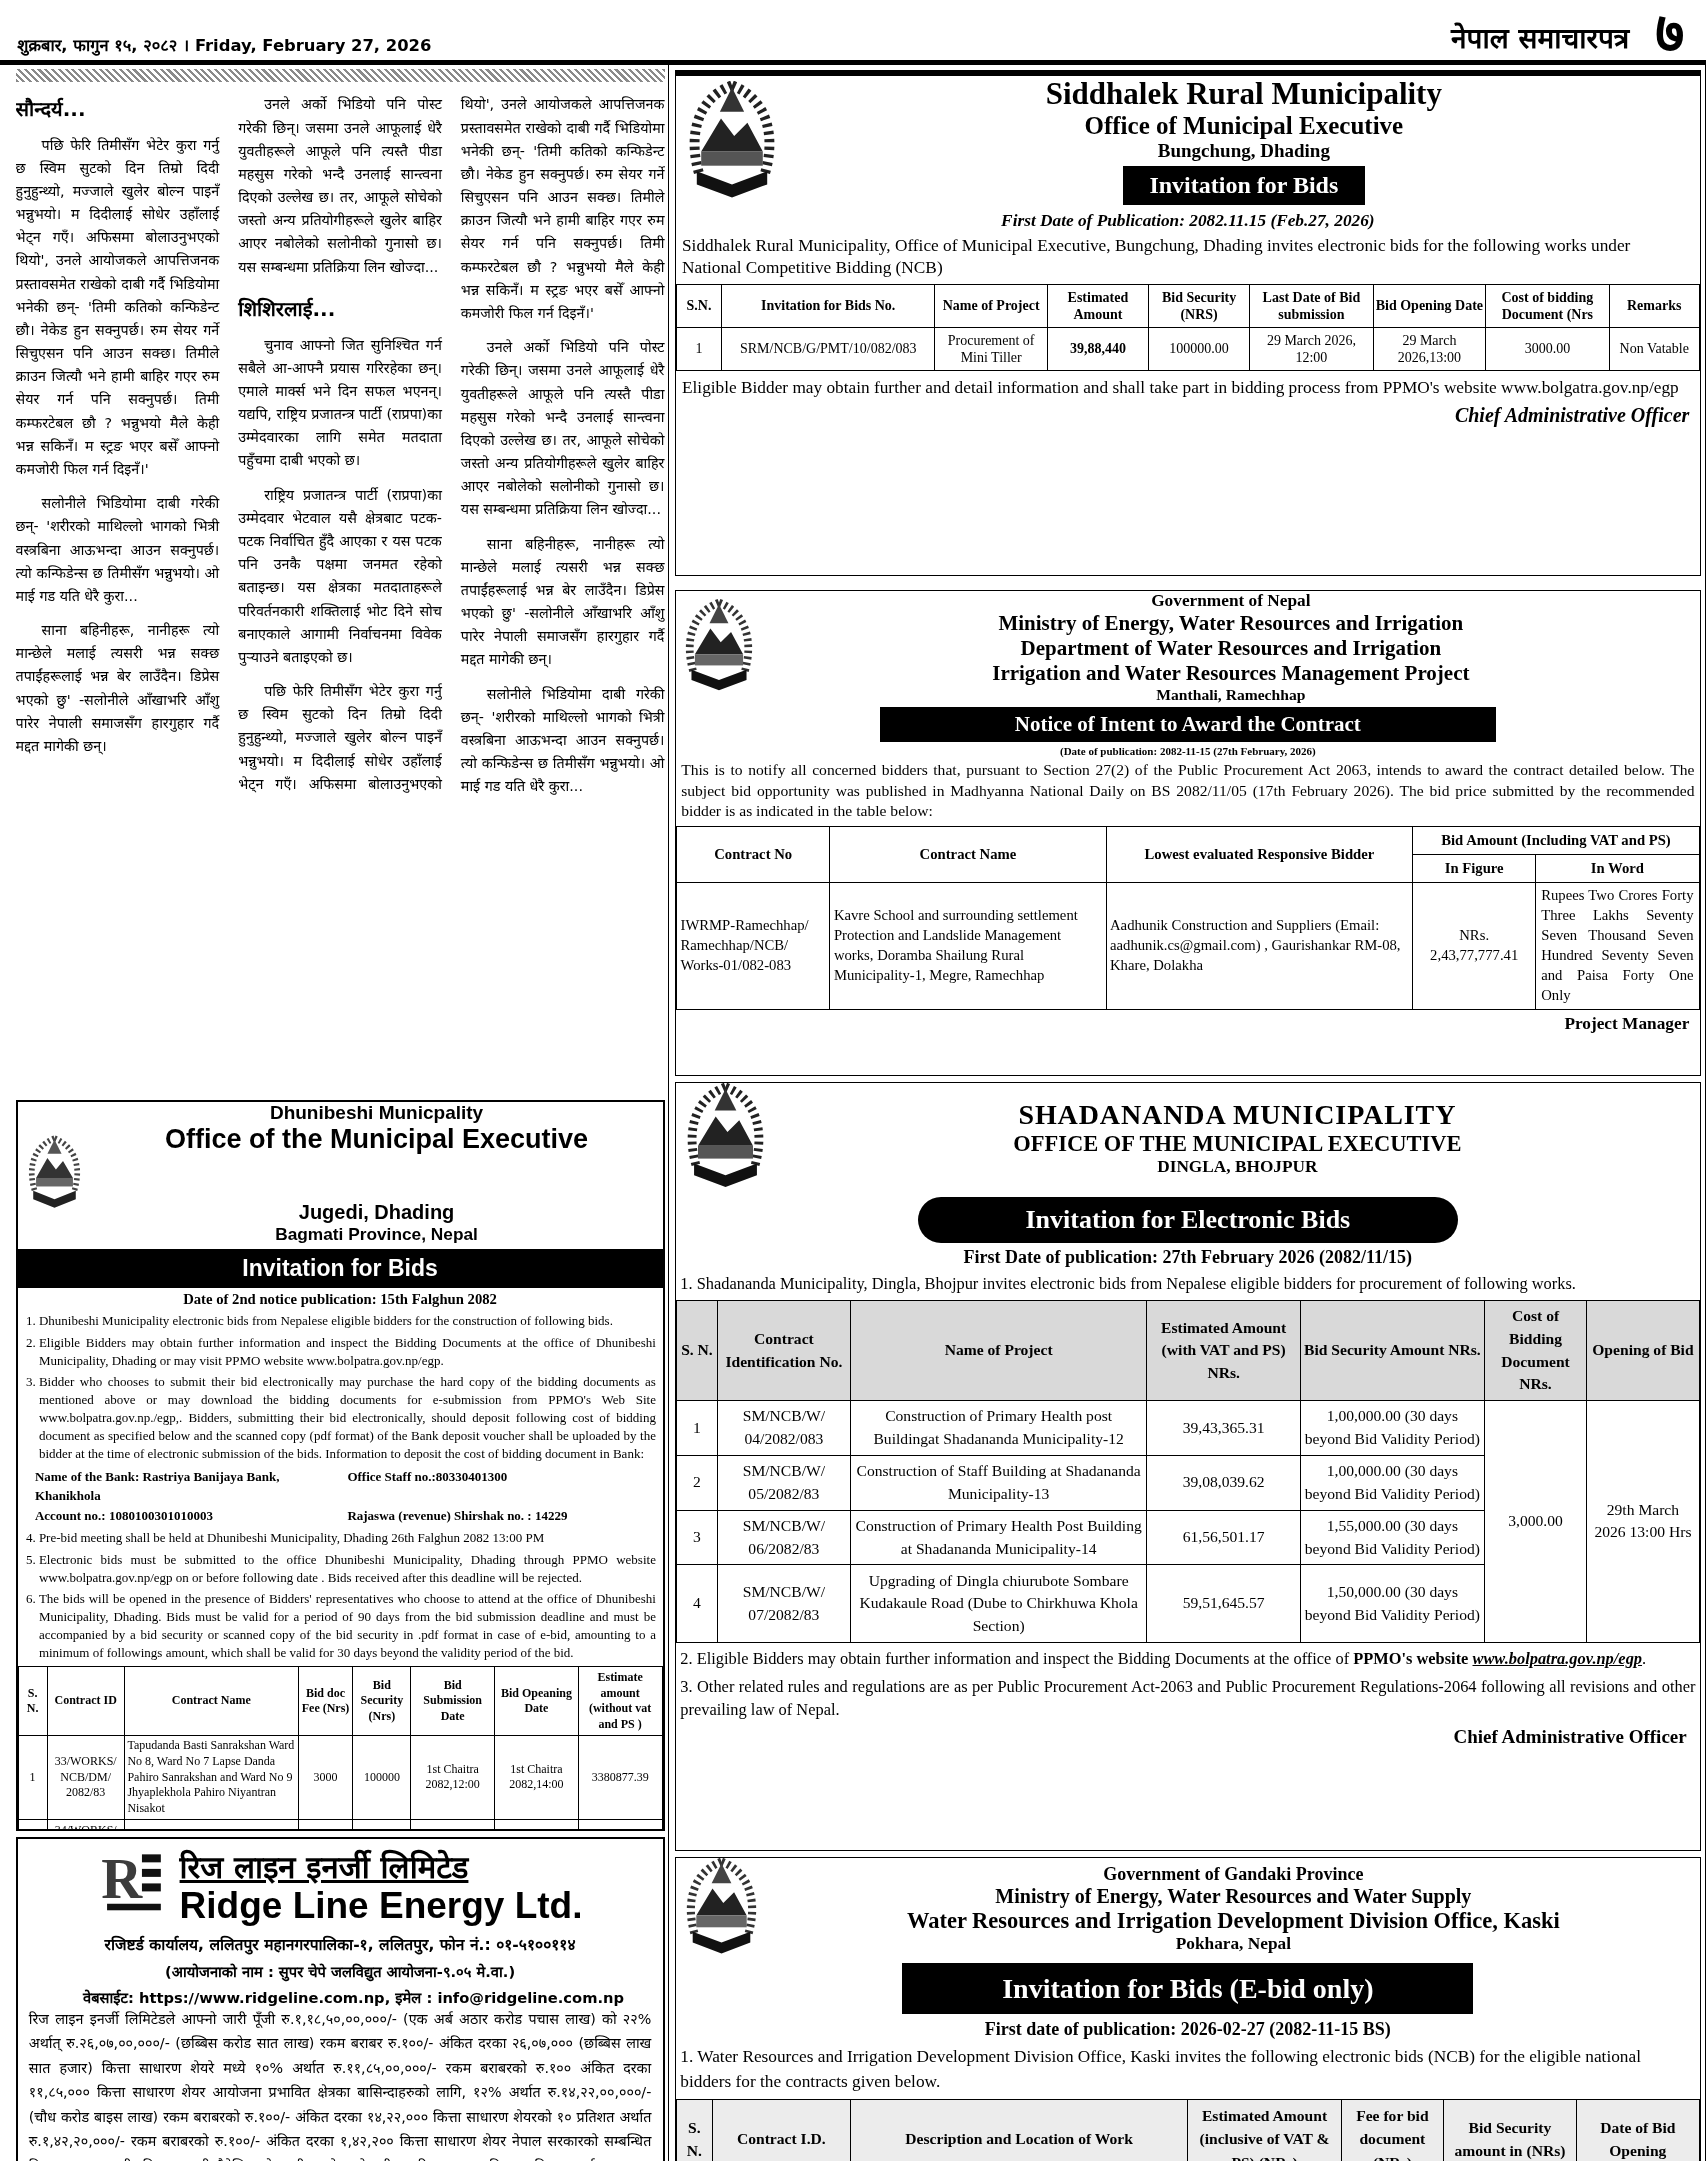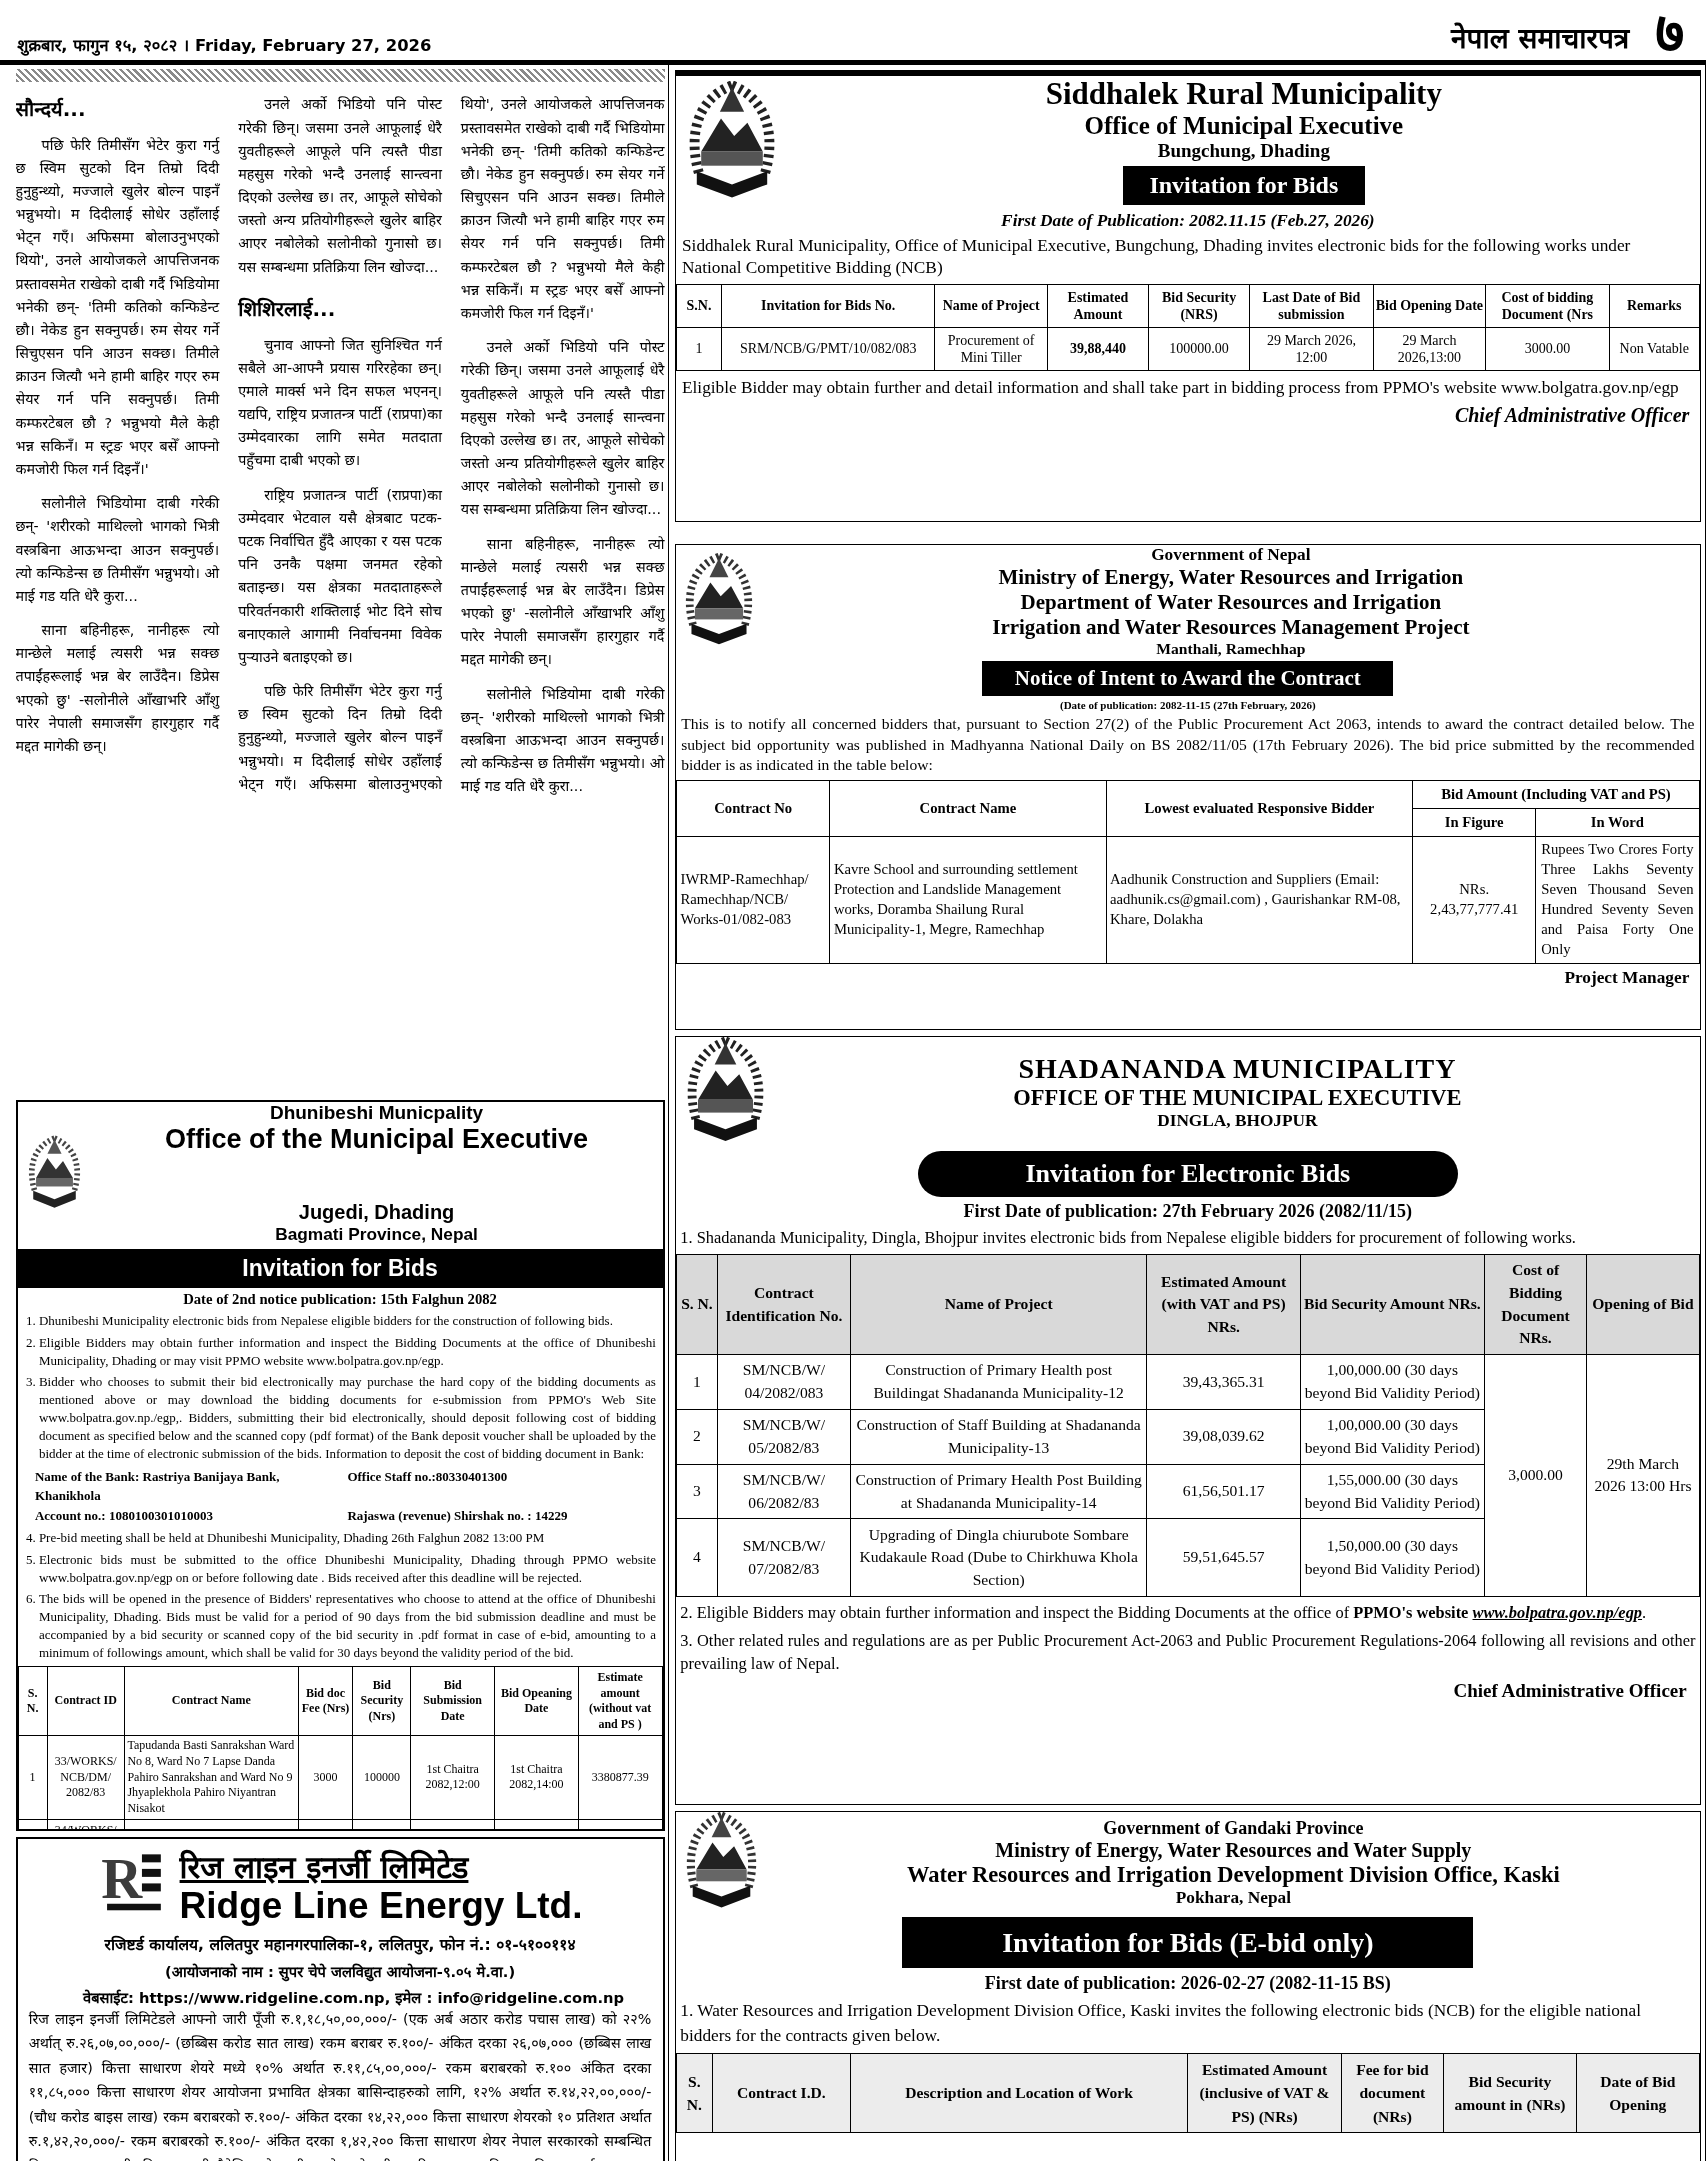--- a/index.html
+++ b/index.html
@@ -23,37 +23,37 @@
   
   .notice{border:1.7px solid #000;box-sizing:border-box;background:#fff;overflow:hidden;position:relative;}
   .n-headrow{display:flex;align-items:center;}
   .emblem{flex:0 0 auto;}
   .n-titles{flex:1;text-align:center;}
   .banner{background:#000;color:#fff;text-align:center;font-weight:bold;margin:4.3px auto;}
   .sig{font-weight:bold;text-align:right;}
   table{border-collapse:collapse;width:100%;table-layout:fixed;}
   th,td{border:1.3px solid #000;box-sizing:border-box;vertical-align:middle;}
   
-  .sid{height:452px;margin-bottom:22px;border-top:6px solid #000;}
+  .sid{height:506px;margin-bottom:14px;border-top:6px solid #000;}
   .sid .t1{font-size:31px;font-weight:bold;}
   .sid .t2{font-size:25px;font-weight:bold;}
   .sid .t3{font-size:19px;font-weight:bold;}
   .sid .banner{width:242px;font-size:24px;padding:6px 0;}
   .sid .pub{text-align:center;font-weight:bold;font-style:italic;font-size:17.3px;margin:1.7px 0 3.5px;}
   .sid .intro{font-size:17.3px;padding:0 6px;line-height:1.25;}
   .sid table{font-size:14px;margin-top:6px;}
   .sid th,.sid td{padding:3.5px 1.7px;text-align:center;line-height:1.25;}
   .sid .foot{font-size:17.3px;padding:6px 6px 0;line-height:1.3;}
   .sid .sig{font-style:italic;font-size:20px;padding:4.3px 10.4px 0 0;}
   
   .min{height:486px;margin-bottom:6px;}
   .min .gl{font-size:17.3px;font-weight:bold;}
   .min .gl2{font-size:21px;font-weight:bold;}
   .min .gl3{font-size:15.6px;font-weight:bold;}
-  .min .banner{width:411px;font-size:21px;padding:5.2px 0;margin:2.6px auto;}
+  .min .banner{width:616px;font-size:21px;padding:5.2px 0;margin:2.6px auto;}
   .min .pub{text-align:center;font-weight:bold;font-size:11px;margin:0.9px 0 3.5px;font-family:Liberation Serif, serif;}
   .min .body{font-size:15.6px;padding:0 5.2px;line-height:1.3;text-align:justify;}
   .min table{font-size:14.7px;margin-top:5.2px;}
   .min th,.min td{padding:3.5px 3.5px;text-align:center;line-height:1.35;}
   .min .sig{font-size:17.3px;padding:4.3px 10.4px 0 0;}
   
   .sha{height:769px;margin-bottom:6px;}
   .sha .t1{font-size:28px;font-weight:bold;letter-spacing:0.9px;}
   .sha .t2{font-size:22.5px;font-weight:bold;}
   .sha .t3{font-size:17.3px;font-weight:bold;}

